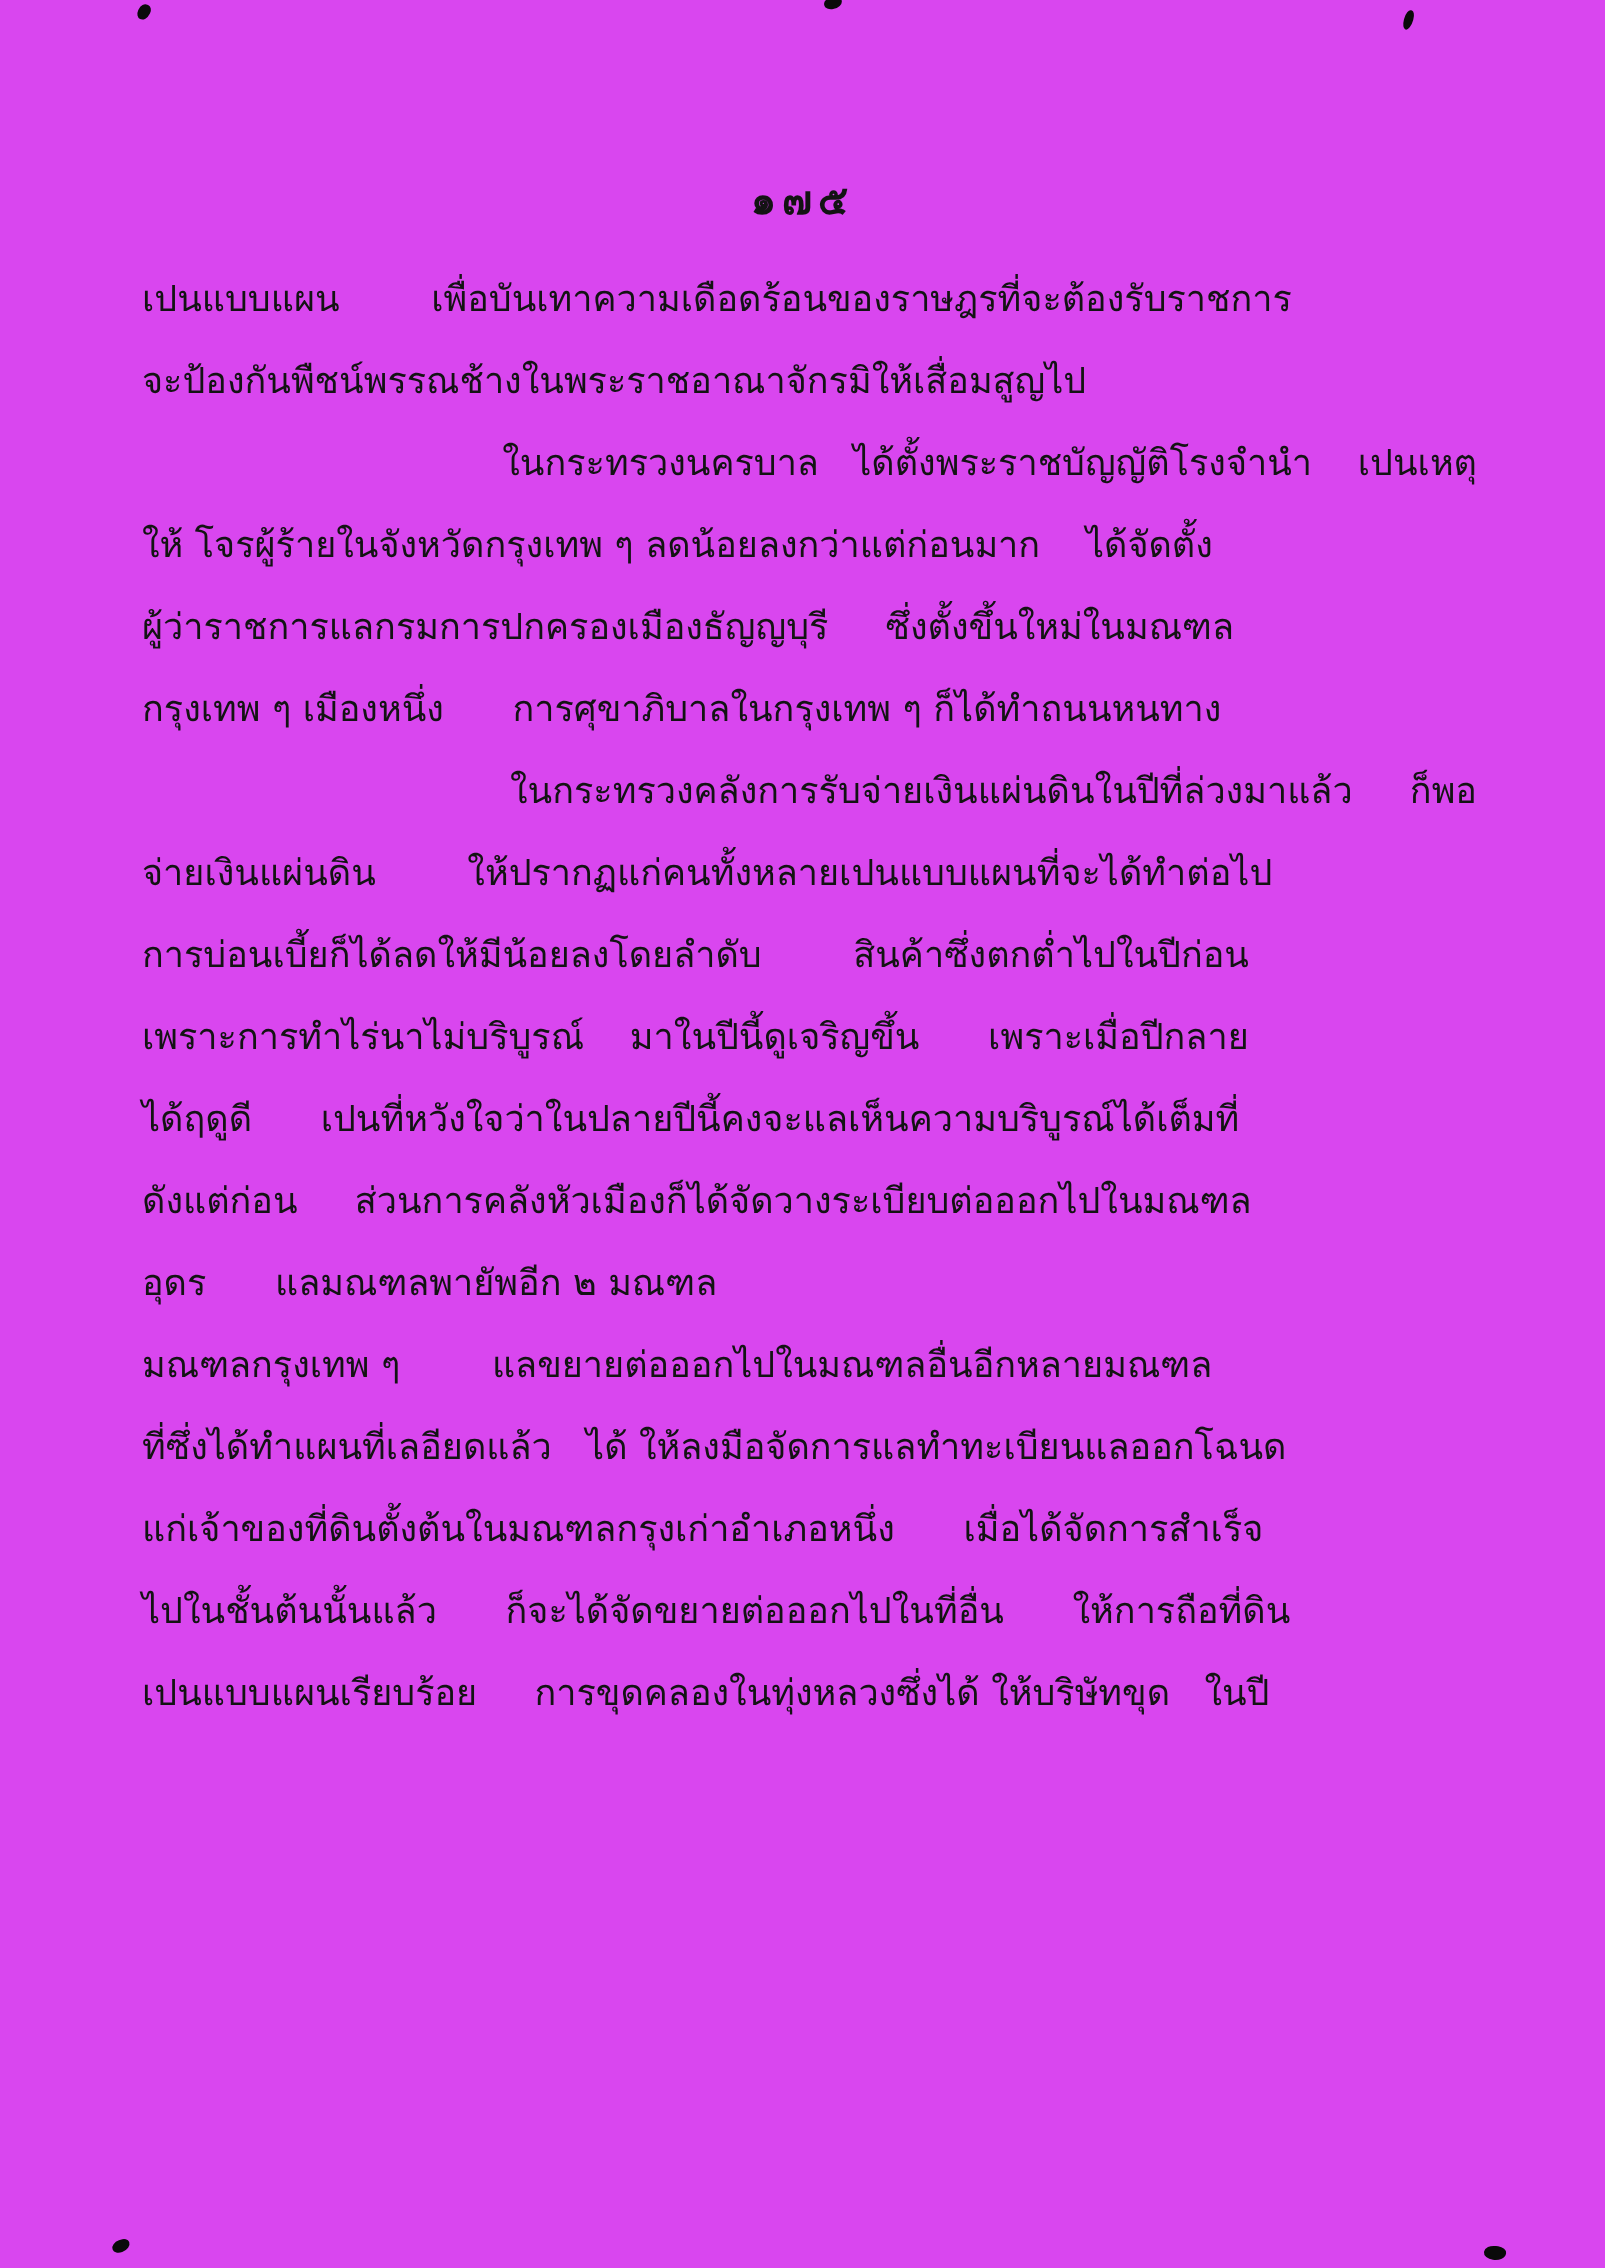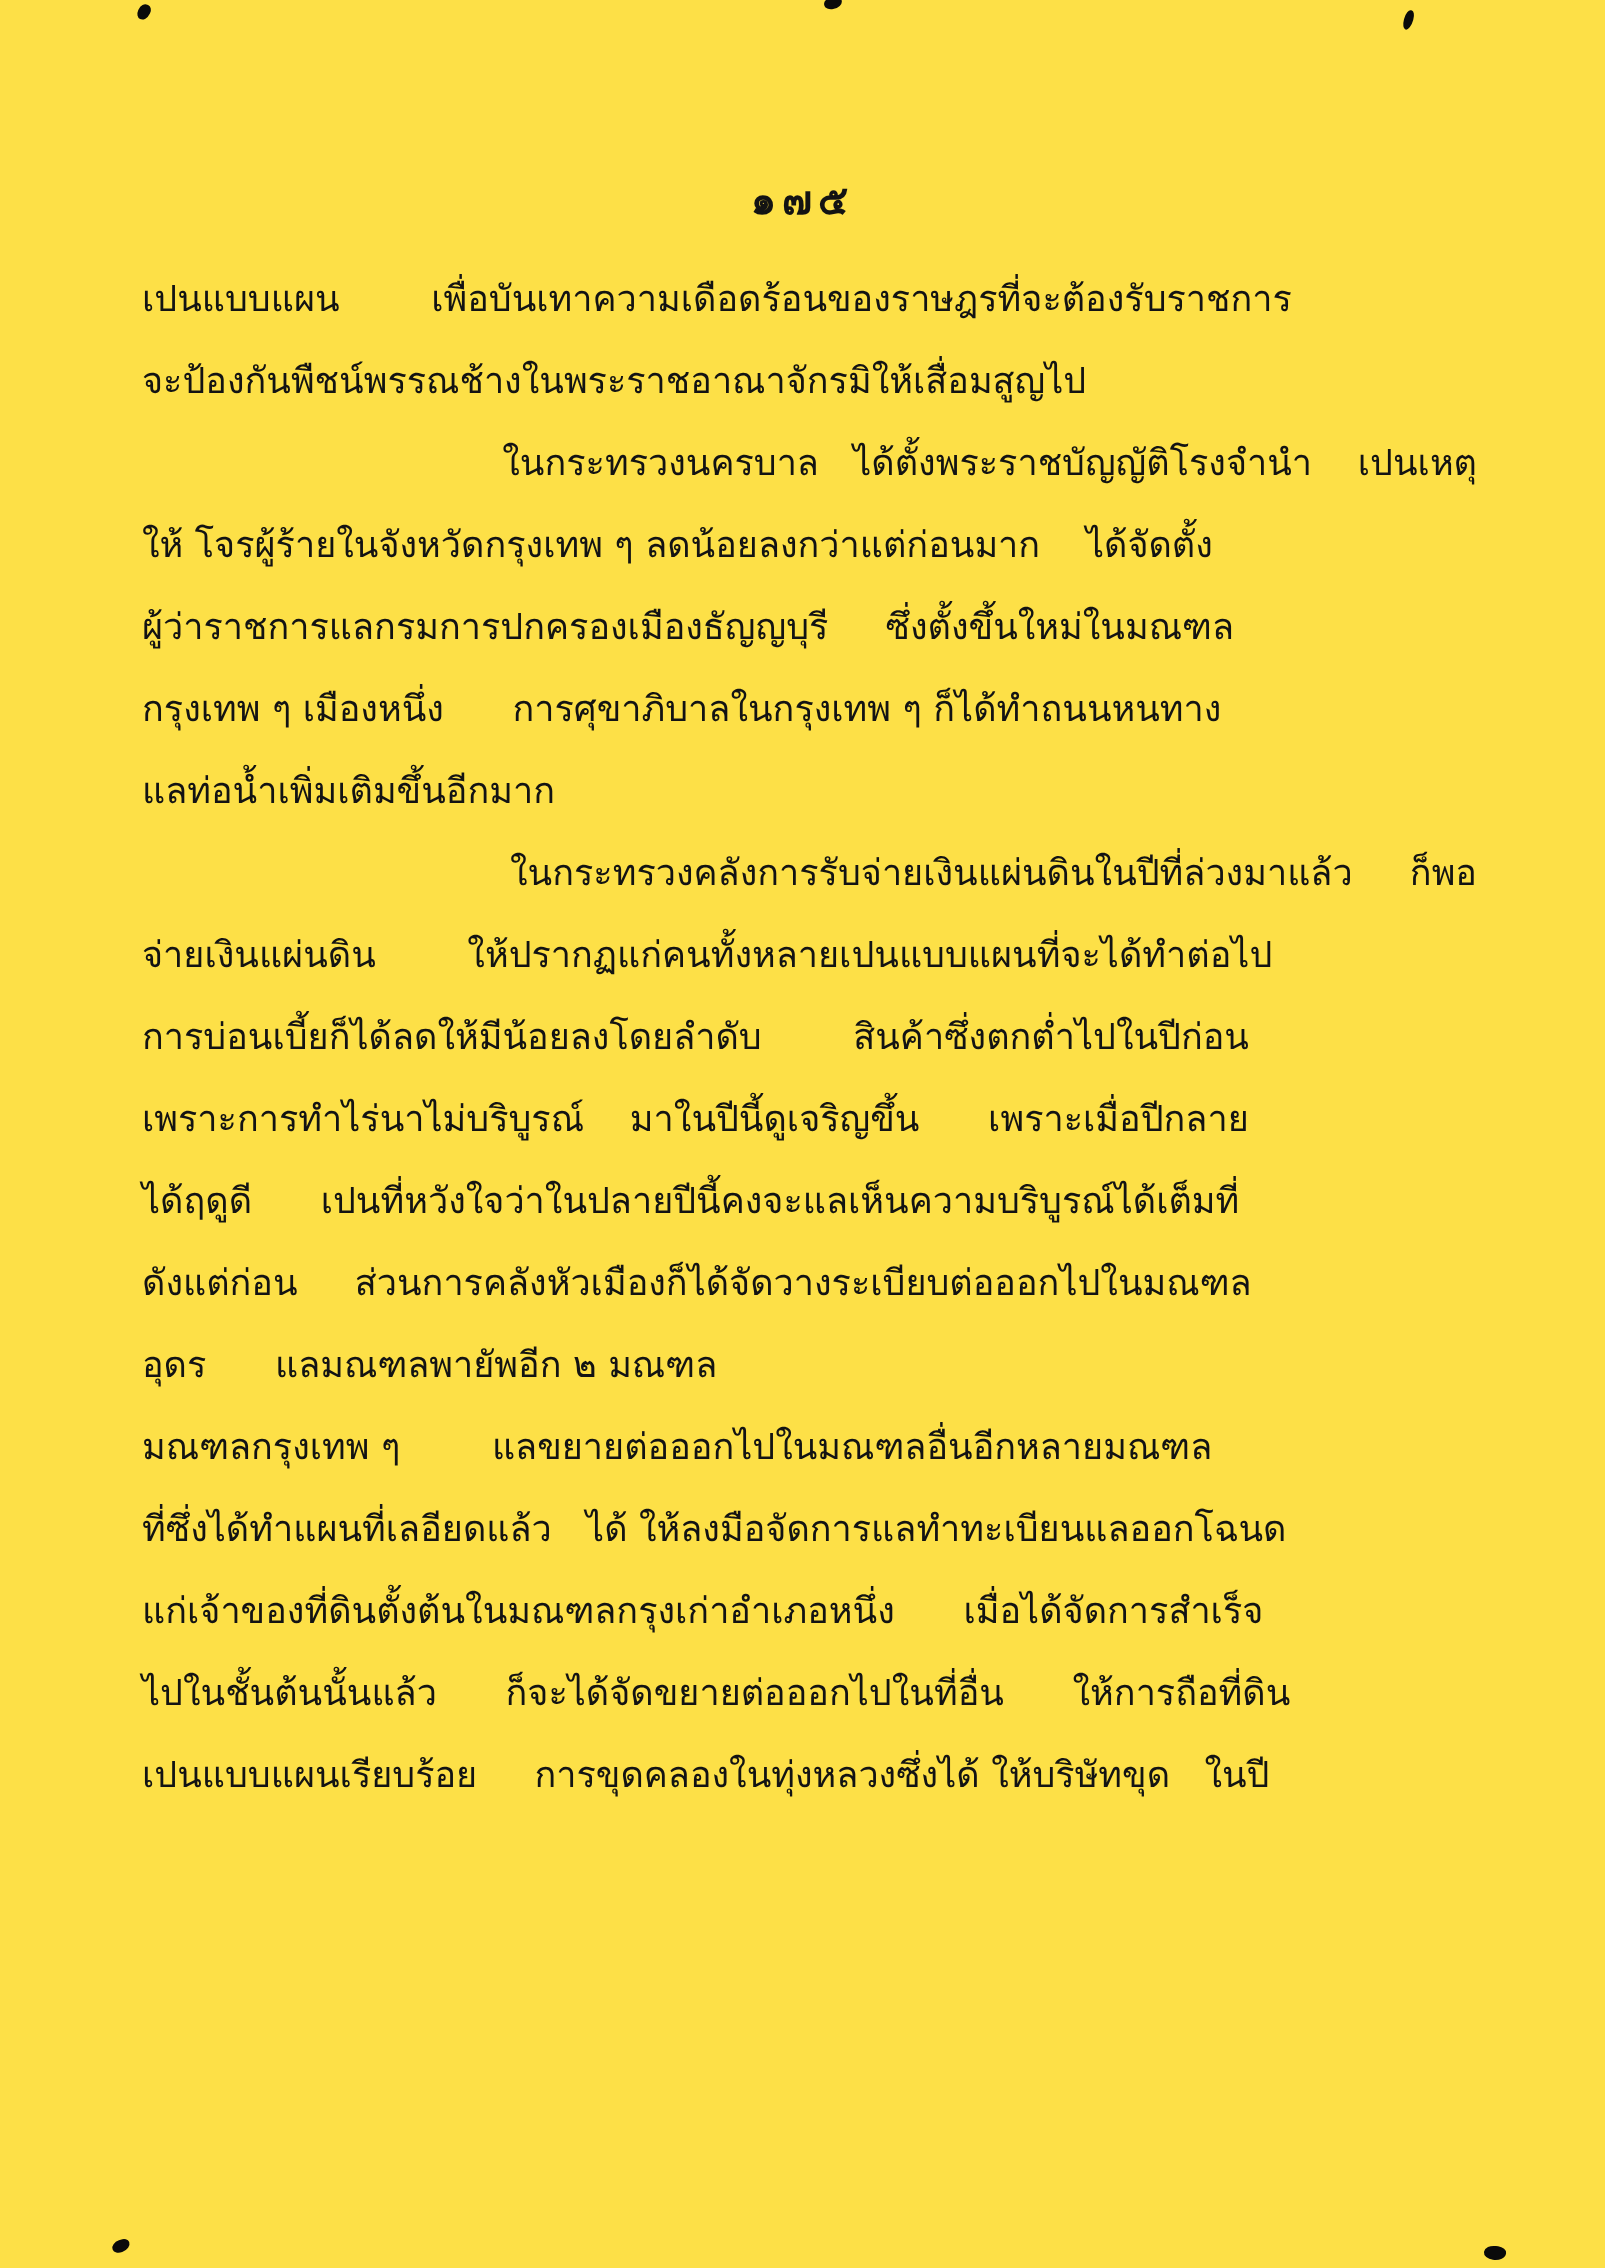--- a/index.html
+++ b/index.html
@@ -5,21 +5,21 @@
   html, body {
     margin: 0;
     padding: 0;
     background: #f6f6f4;
   }
   .page {
     position: relative;
     width: 1605px;
     height: 2268px;
     margin: 0 auto;
-    background: #fde047;
+    background: #d946ef;
     font-family: "DejaVu Sans", sans-serif;
     color: #131313;
     overflow: hidden;
   }
   .page-number {
     position: absolute;
     top: 168px;
     left: 0;
     width: 100%;
     text-align: center;
@@ -71,21 +71,20 @@
 
   <div class="content">
 
     <div class="line">เปนแบบแผน        เพื่อบันเทาความเดือดร้อนของราษฎรที่จะต้องรับราชการ</div>
     <div class="line">จะป้องกันพืชน์พรรณช้างในพระราชอาณาจักรมิให้เสื่อมสูญไป</div>
 
     <div class="line indent">ในกระทรวงนครบาล   ได้ตั้งพระราชบัญญัติโรงจำนำ    เปนเหตุ</div>
     <div class="line">ให้ โจรผู้ร้ายในจังหวัดกรุงเทพ ๆ ลดน้อยลงกว่าแต่ก่อนมาก    ได้จัดตั้ง</div>
     <div class="line">ผู้ว่าราชการแลกรมการปกครองเมืองธัญญบุรี     ซึ่งตั้งขึ้นใหม่ในมณฑล</div>
     <div class="line">กรุงเทพ ๆ เมืองหนึ่ง      การศุขาภิบาลในกรุงเทพ ๆ ก็ได้ทำถนนหนทาง</div>
-    <div class="line">แลท่อน้ำเพิ่มเติมขึ้นอีกมาก</div>
 
     <div class="line indent">ในกระทรวงคลังการรับจ่ายเงินแผ่นดินในปีที่ล่วงมาแล้ว     ก็พอ</div>
     <div class="line">จ่ายเงินแผ่นดิน        ให้ปรากฏแก่คนทั้งหลายเปนแบบแผนที่จะได้ทำต่อไป</div>
     <div class="line">การบ่อนเบี้ยก็ได้ลดให้มีน้อยลงโดยลำดับ        สินค้าซึ่งตกต่ำไปในปีก่อน</div>
     <div class="line">เพราะการทำไร่นาไม่บริบูรณ์    มาในปีนี้ดูเจริญขึ้น      เพราะเมื่อปีกลาย</div>
     <div class="line">ได้ฤดูดี      เปนที่หวังใจว่าในปลายปีนี้คงจะแลเห็นความบริบูรณ์ได้เต็มที่</div>
     <div class="line">ดังแต่ก่อน     ส่วนการคลังหัวเมืองก็ได้จัดวางระเบียบต่อออกไปในมณฑล</div>
     <div class="line">อุดร      แลมณฑลพายัพอีก ๒ มณฑล</div>
 
     <div class="line">มณฑลกรุงเทพ ๆ        แลขยายต่อออกไปในมณฑลอื่นอีกหลายมณฑล</div>

